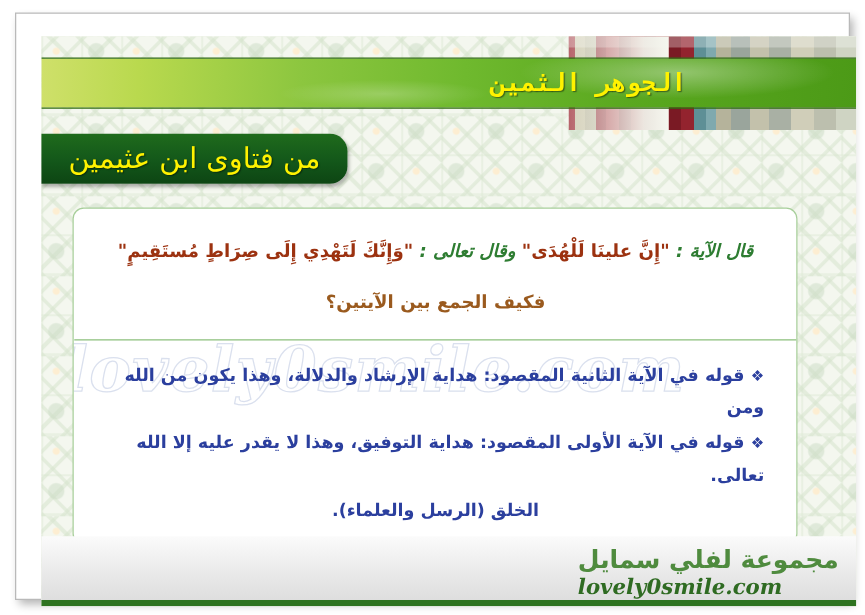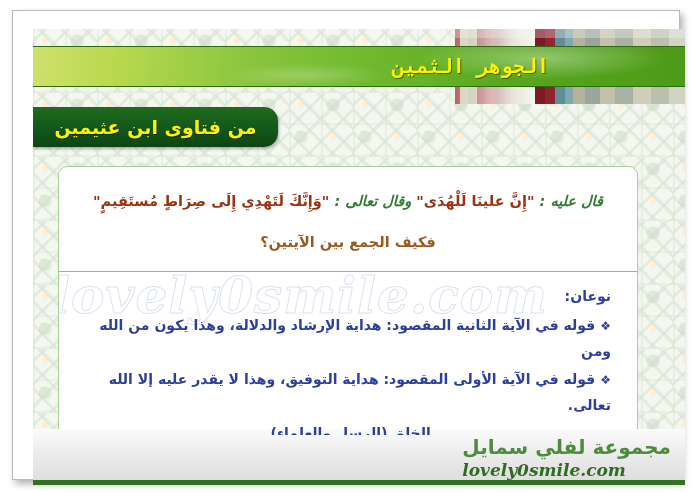--- a/index.html
+++ b/index.html
@@ -148,22 +148,22 @@
     border-radius: 0 14px 14px 0;
     box-shadow: 1px 2px 3px rgba(0,0,0,0.30);
     display: flex;
     align-items: center;
     justify-content: center;
     padding: 0 18px;
     box-sizing: border-box;
   }
   .subtitle-text {
     color: #fff200;
-    font-size: 19px;
-    font-weight: bold;
+    font-size: 23px;
+    font-weight: normal;
     letter-spacing: 0.4px;
     white-space: nowrap;
     text-shadow: 1px 1px 1px rgba(0,0,0,0.4);
   }
 
   
   .content-card {
     position: absolute;
     left: 25px; top: 137px;
     width: 580px; height: 270px;
@@ -314,29 +314,28 @@
       <div class="subtitle-tab">
         <span class="subtitle-text">من فتاوى ابن عثيمين</span>
       </div>
 
       <div class="content-card">
 
         <div class="watermark">lovely0smile.com</div>
 
         <div class="question-block">
           <div class="q-line">
-            <span class="q-lead">قال عليه : </span><span class="q-quote">"إِنَّ علينَا لَلْهُدَى"</span><span class="q-lead"> وقال تعالى : </span><span class="q-quote">"وَإِنَّكَ لَتَهْدِي إِلَى صِرَاطٍ مُستَقِيمٍ"</span>
+            <span class="q-lead">قال الآية : </span><span class="q-quote">"إِنَّ علينَا لَلْهُدَى"</span><span class="q-lead"> وقال تعالى : </span><span class="q-quote">"وَإِنَّكَ لَتَهْدِي إِلَى صِرَاطٍ مُستَقِيمٍ"</span>
             <span class="q-second">فكيف الجمع بين الآيتين؟</span>
           </div>
         </div>
 
         <div class="divider"></div>
 
         <div class="answer-block">
-          <div class="answer-intro">نوعان:</div>
           <ul class="answer-list">
             <li class="answer-item">
               <span class="bullet">❖</span><span>قوله في الآية الثانية المقصود: هداية الإرشاد والدلالة، وهذا يكون من الله ومن</span>
             </li>
             <li class="answer-item">
               <span class="bullet">❖</span><span>قوله في الآية الأولى المقصود: هداية التوفيق، وهذا لا يقدر عليه إلا الله تعالى.</span>
             </li>
           </ul>
           <div class="answer-tail">الخلق (الرسل والعلماء).</div>
         </div>

